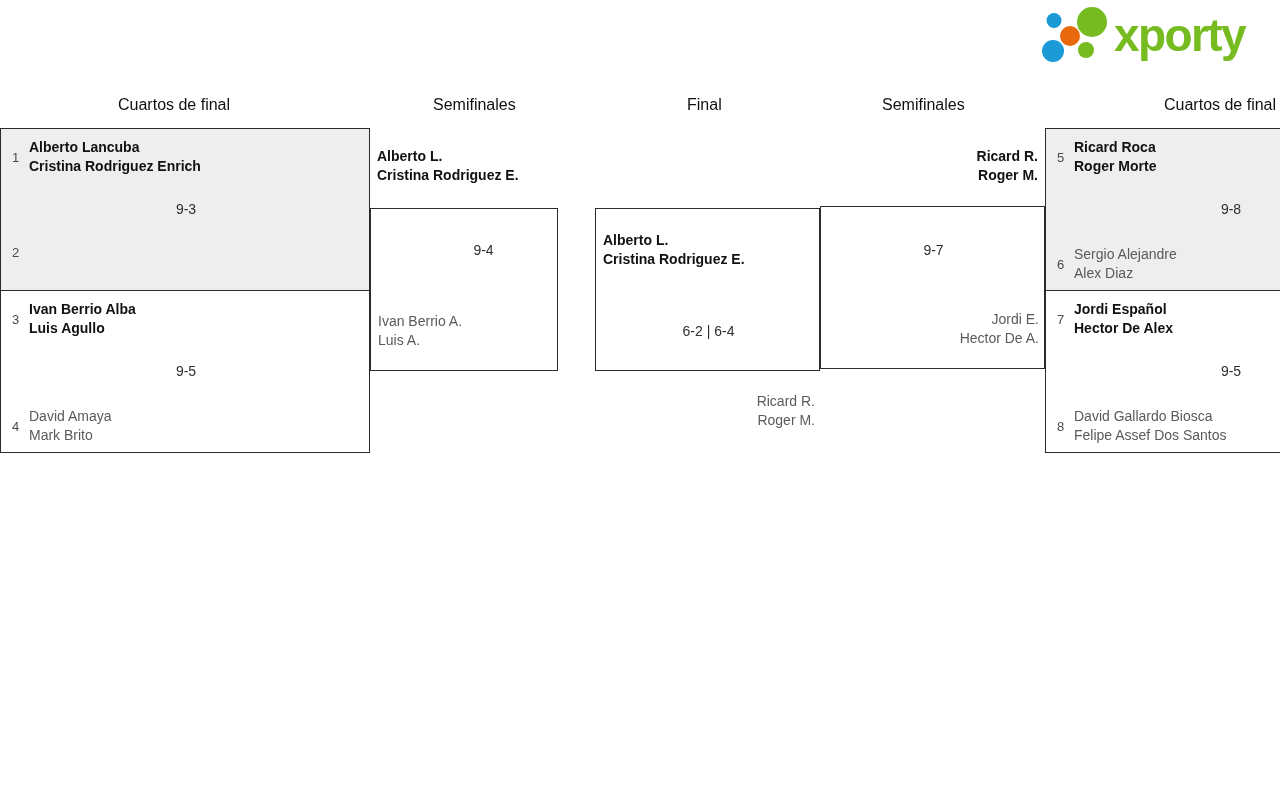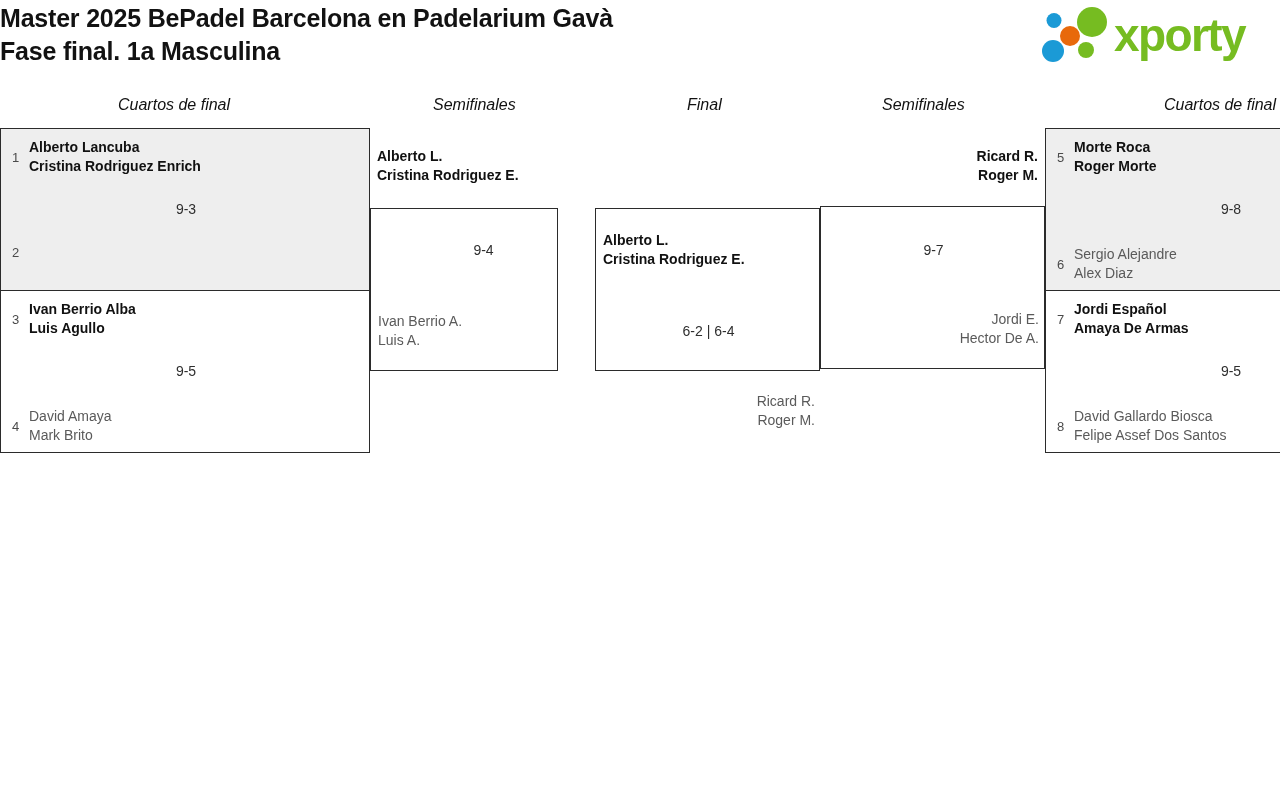--- a/index.html
+++ b/index.html
@@ -58,21 +58,20 @@
   }
 
   
   .round-head {
     position: absolute;
     top: 96px;
     font-size: 16px;
     font-weight: 400;
     color: #111111;
     white-space: nowrap;
-    font-style: italic;
   }
 
   
   .box {
     position: absolute;
     box-sizing: border-box;
     border: 1px solid #2b2b2b;
     background: #ffffff;
   }
   .box.shaded { background: #eeeeee; }
@@ -107,24 +106,20 @@
     font-size: 14px;
     color: #2e2e2e;
     white-space: nowrap;
   }
 </style>
 </head>
 <body>
 
 <div id="header">
 
-  <div id="title-block">
-    <div class="title-line">Master 2025 BePadel Barcelona en Padelarium Gavà</div>
-    <div class="title-line">Fase final. 1a Masculina</div>
-  </div>
 
   <div id="logo">
     <svg id="logo-mark" viewBox="0 0 76 60">
       <circle cx="14" cy="14.5" r="7.5" fill="#1b9ad6"></circle>
       <circle cx="13" cy="45" r="11" fill="#1b9ad6"></circle>
       <circle cx="30" cy="30" r="10" fill="#e8690b"></circle>
       <circle cx="52" cy="16" r="15" fill="#76bc21"></circle>
       <circle cx="46" cy="44" r="8" fill="#76bc21"></circle>
     </svg>
     <div id="logo-word">xporty</div>
@@ -215,40 +210,40 @@
   <span class="names win right" style="width:218px;">
     <span>Ricard R.</span><br>
     <span>Roger M.</span>
   </span>
 </div>
 
 <div class="box shaded" style="left:1045px; top:128px; width:370px; height:163px;">
   <div class="team" style="left:8px; top:9px;">
     <span class="seed">5</span>
     <span class="names win">
-      <span>Morte Roca</span><br>
+      <span>Ricard Roca</span><br>
       <span>Roger Morte</span>
     </span>
   </div>
   <div class="score" style="left:0; top:72px; width:370px; text-align:center;">9-8</div>
   <div class="team" style="left:8px; top:116px;">
     <span class="seed">6</span>
     <span class="names lose">
       <span>Sergio Alejandre</span><br>
       <span>Alex Diaz</span>
     </span>
   </div>
 </div>
 
 <div class="box" style="left:1045px; top:290px; width:370px; height:163px;">
   <div class="team" style="left:8px; top:9px;">
     <span class="seed">7</span>
     <span class="names win">
       <span>Jordi Español</span><br>
-      <span>Amaya De Armas</span>
+      <span>Hector De Alex</span>
     </span>
   </div>
   <div class="score" style="left:0; top:72px; width:370px; text-align:center;">9-5</div>
   <div class="team" style="left:8px; top:116px;">
     <span class="seed">8</span>
     <span class="names lose">
       <span>David Gallardo Biosca</span><br>
       <span>Felipe Assef Dos Santos</span>
     </span>
   </div>

